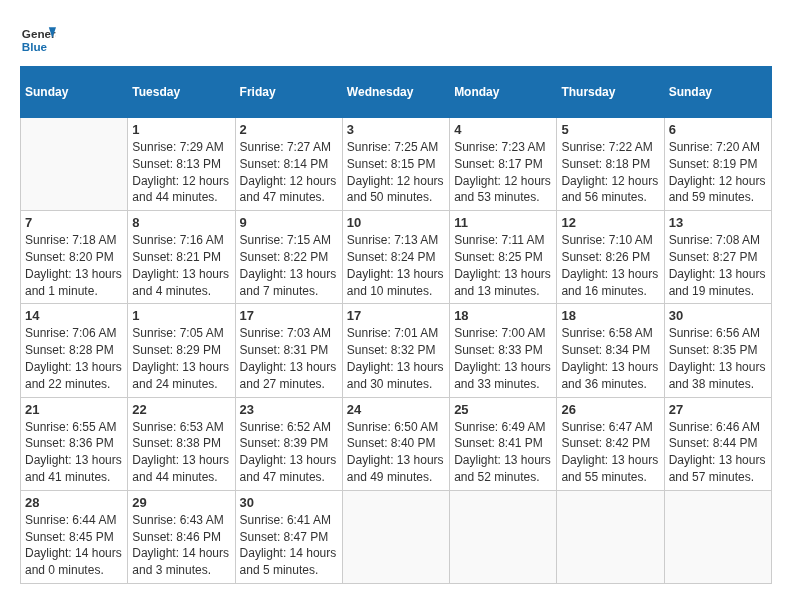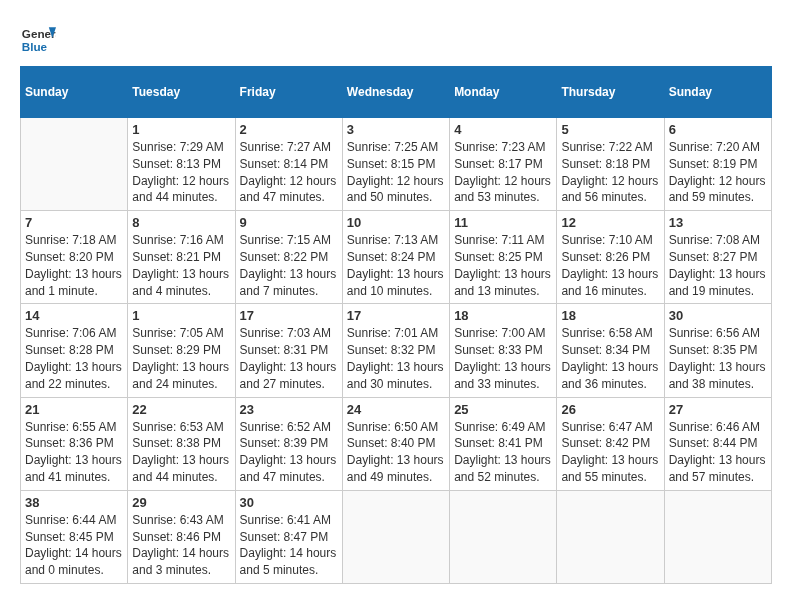--- a/index.html
+++ b/index.html
@@ -215,21 +215,21 @@
           <div class="day-number">26</div>
           <div class="day-info">Sunrise: 6:47 AM<br>Sunset: 8:42 PM<br>Daylight: 13 hours<br>and 55 minutes.</div>
         </td>
         <td>
           <div class="day-number">27</div>
           <div class="day-info">Sunrise: 6:46 AM<br>Sunset: 8:44 PM<br>Daylight: 13 hours<br>and 57 minutes.</div>
         </td>
       </tr>
       <tr>
         <td>
-          <div class="day-number">38</div>
+          <div class="day-number">28</div>
           <div class="day-info">Sunrise: 6:44 AM<br>Sunset: 8:45 PM<br>Daylight: 14 hours<br>and 0 minutes.</div>
         </td>
         <td>
           <div class="day-number">29</div>
           <div class="day-info">Sunrise: 6:43 AM<br>Sunset: 8:46 PM<br>Daylight: 14 hours<br>and 3 minutes.</div>
         </td>
         <td>
           <div class="day-number">30</div>
           <div class="day-info">Sunrise: 6:41 AM<br>Sunset: 8:47 PM<br>Daylight: 14 hours<br>and 5 minutes.</div>
         </td>

